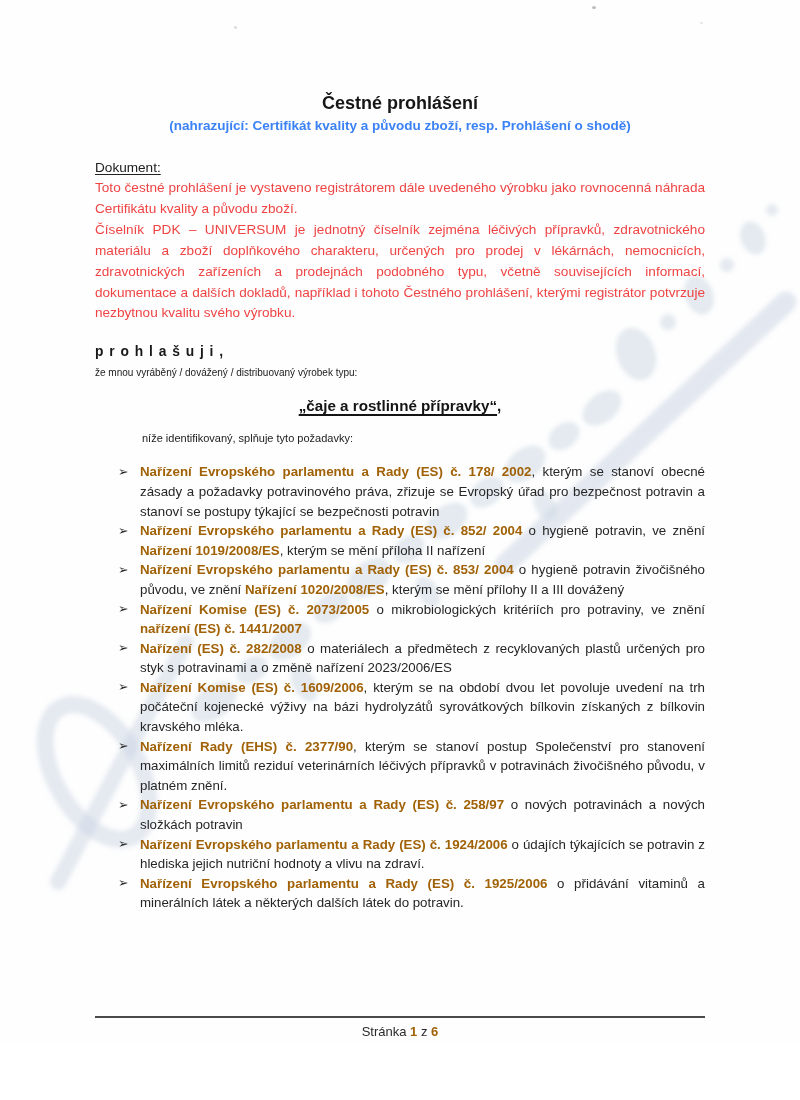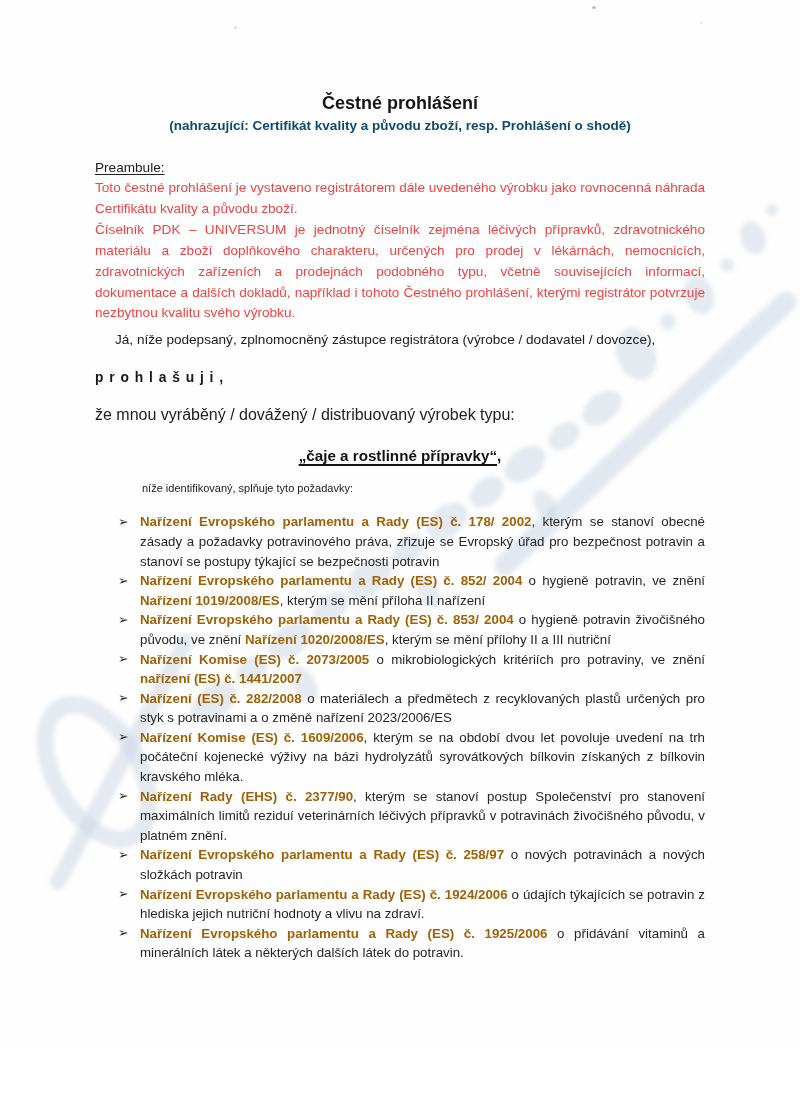--- a/index.html
+++ b/index.html
@@ -19,44 +19,44 @@
   .content {
     position:absolute; left:95px; top:0; width:610px; z-index:1;
   }
 
   .doc-title {
     margin-top:92px; text-align:center;
     font-size:18px; line-height:22px; font-weight:700; color:#161616;
   }
   .doc-subtitle {
     margin-top:2px; text-align:center;
-    font-size:13.5px; line-height:20px; font-weight:700; color:#0c4a6e;
+    font-size:13.5px; line-height:20px; font-weight:700; color:#3b82f6;
   }
 
   .preamble-label {
     margin-top:21px; font-size:13.6px; line-height:21px; font-weight:400;
     text-decoration:underline; text-underline-offset:2px;
   }
   .preamble p {
     font-size:13.6px; line-height:20.9px; text-align:justify; color:#ef4444;
   }
 
   .intro-line {
     margin-top:5px; padding-left:20px;
     font-size:13.6px; line-height:21px;
   }
   .verb-line {
     margin-top:17px; 
     font-size:13.8px; line-height:21px; font-weight:700; letter-spacing:1px; color:#181818;
   }
   .product-intro {
-    margin-top:16px; font-size:16px; line-height:21px;
+    font-size:10px; line-height:21px;
   }
   .product-name {
-    margin-top:20px; text-align:center;
+    margin-top:12px; text-align:center;
     font-size:15.2px; line-height:22px; font-weight:700; color:#141414;
   }
   .product-name .u {
     text-decoration:underline; text-decoration-thickness:1.6px; text-underline-offset:3px;
   }
   .req-intro {
     margin-top:11px; font-size:11px; line-height:21px;margin-left:47px;
   }
 
   .req-list {
@@ -129,41 +129,43 @@
 
   <div class="speck speck-1"></div>
   <div class="speck speck-2"></div>
   <div class="speck speck-3"></div>
 
   <div class="content">
 
     <div class="doc-title">Čestné prohlášení</div>
     <div class="doc-subtitle">(nahrazující: Certifikát kvality a původu zboží, resp. Prohlášení o shodě)</div>
 
-    <div class="preamble-label">Preambule:</div>
+    <div class="preamble-label">Dokument:</div>
     <div class="preamble">
         <p>Toto čestné prohlášení je vystaveno registrátorem dále uvedeného výrobku jako rovnocenná náhrada Certifikátu kvality a původu zboží.</p>
         <p>Číselník PDK – UNIVERSUM je jednotný číselník zejména léčivých přípravků, zdravotnického materiálu a zboží doplňkového charakteru, určených pro prodej v lékárnách, nemocnicích, zdravotnických zařízeních a prodejnách podobného typu, včetně souvisejících informací, dokumentace a dalších dokladů, například i tohoto Čestného prohlášení, kterými registrátor potvrzuje nezbytnou kvalitu svého výrobku.</p>
       </div>
 
-    <div class="intro-line">Já, níže podepsaný, zplnomocněný zástupce registrátora (výrobce / dodavatel / dovozce),</div>
     <div class="verb-line">p r o h l a š u j i ,</div>
     <div class="product-intro">že mnou vyráběný / dovážený  / distribuovaný výrobek typu:</div>
     <div class="product-name"><span class="u">„čaje a rostlinné přípravky“</span><span>,</span></div>
     <div class="req-intro">níže identifikovaný, splňuje tyto požadavky:</div>
 
     <ul class="req-list">
         <li><span class="marker">➢</span><span class="b">Nařízení Evropského parlamentu a Rady (ES) č. 178/ 2002</span><span>, kterým se stanoví obecné zásady a požadavky potravinového práva, zřizuje se Evropský úřad pro bezpečnost potravin a stanoví se postupy týkající se bezpečnosti potravin</span></li>
         <li><span class="marker">➢</span><span class="b">Nařízení Evropského parlamentu a Rady (ES) č. 852/ 2004</span><span> o hygieně potravin, ve znění </span><span class="b">Nařízení 1019/2008/ES</span><span>, kterým se mění příloha II nařízení</span></li>
-        <li><span class="marker">➢</span><span class="b">Nařízení Evropského parlamentu a Rady (ES) č. 853/ 2004</span><span> o hygieně potravin živočišného původu, ve znění </span><span class="b">Nařízení 1020/2008/ES</span><span>, kterým se mění přílohy II a III nutriční</span></li>
+        <li><span class="marker">➢</span><span class="b">Nařízení Evropského parlamentu a Rady (ES) č. 853/ 2004</span><span> o hygieně potravin živočišného původu, ve znění </span><span class="b">Nařízení 1020/2008/ES</span><span>, kterým se mění přílohy II a III dovážený</span></li>
         <li><span class="marker">➢</span><span class="b">Nařízení Komise (ES) č. 2073/2005</span><span> o mikrobiologických kritériích pro potraviny, ve znění </span><span class="b">nařízení (ES) č. 1441/2007</span></li>
         <li><span class="marker">➢</span><span class="b">Nařízení (ES) č. 282/2008</span><span>  o materiálech  a předmětech  z recyklovaných  plastů určených pro styk s potravinami a o změně nařízení 2023/2006/ES</span></li>
         <li><span class="marker">➢</span><span class="b">Nařízení Komise (ES) č. 1609/2006</span><span>, kterým se na období dvou let povoluje uvedení na trh počáteční kojenecké výživy na bázi hydrolyzátů syrovátkových bílkovin získaných z bílkovin kravského mléka.</span></li>
         <li><span class="marker">➢</span><span class="b">Nařízení Rady (EHS) č. 2377/90</span><span>, kterým se stanoví postup Společenství pro stanovení maximálních limitů reziduí veterinárních léčivých přípravků v potravinách živočišného původu, v platném znění.</span></li>
         <li><span class="marker">➢</span><span class="b">Nařízení Evropského parlamentu a Rady (ES) č. 258/97</span><span> o nových potravinách a nových složkách potravin</span></li>
         <li><span class="marker">➢</span><span class="b">Nařízení Evropského parlamentu a Rady (ES) č. 1924/2006</span><span>  o údajích týkajících se potravin z hlediska jejich nutriční hodnoty a vlivu na zdraví.</span></li>
         <li><span class="marker">➢</span><span class="b">Nařízení Evropského parlamentu a Rady (ES) č. 1925/2006</span><span>  o přidávání vitaminů a minerálních látek a některých dalších látek do potravin.</span></li>
       </ul>
 
   </div>
 
+  <div class="footer">
+    <div class="footer-text"><span>Stránka </span><span class="b">1</span><span> z </span><span class="b">6</span></div>
+  </div>
 
 </div>
 
 </body></html>

